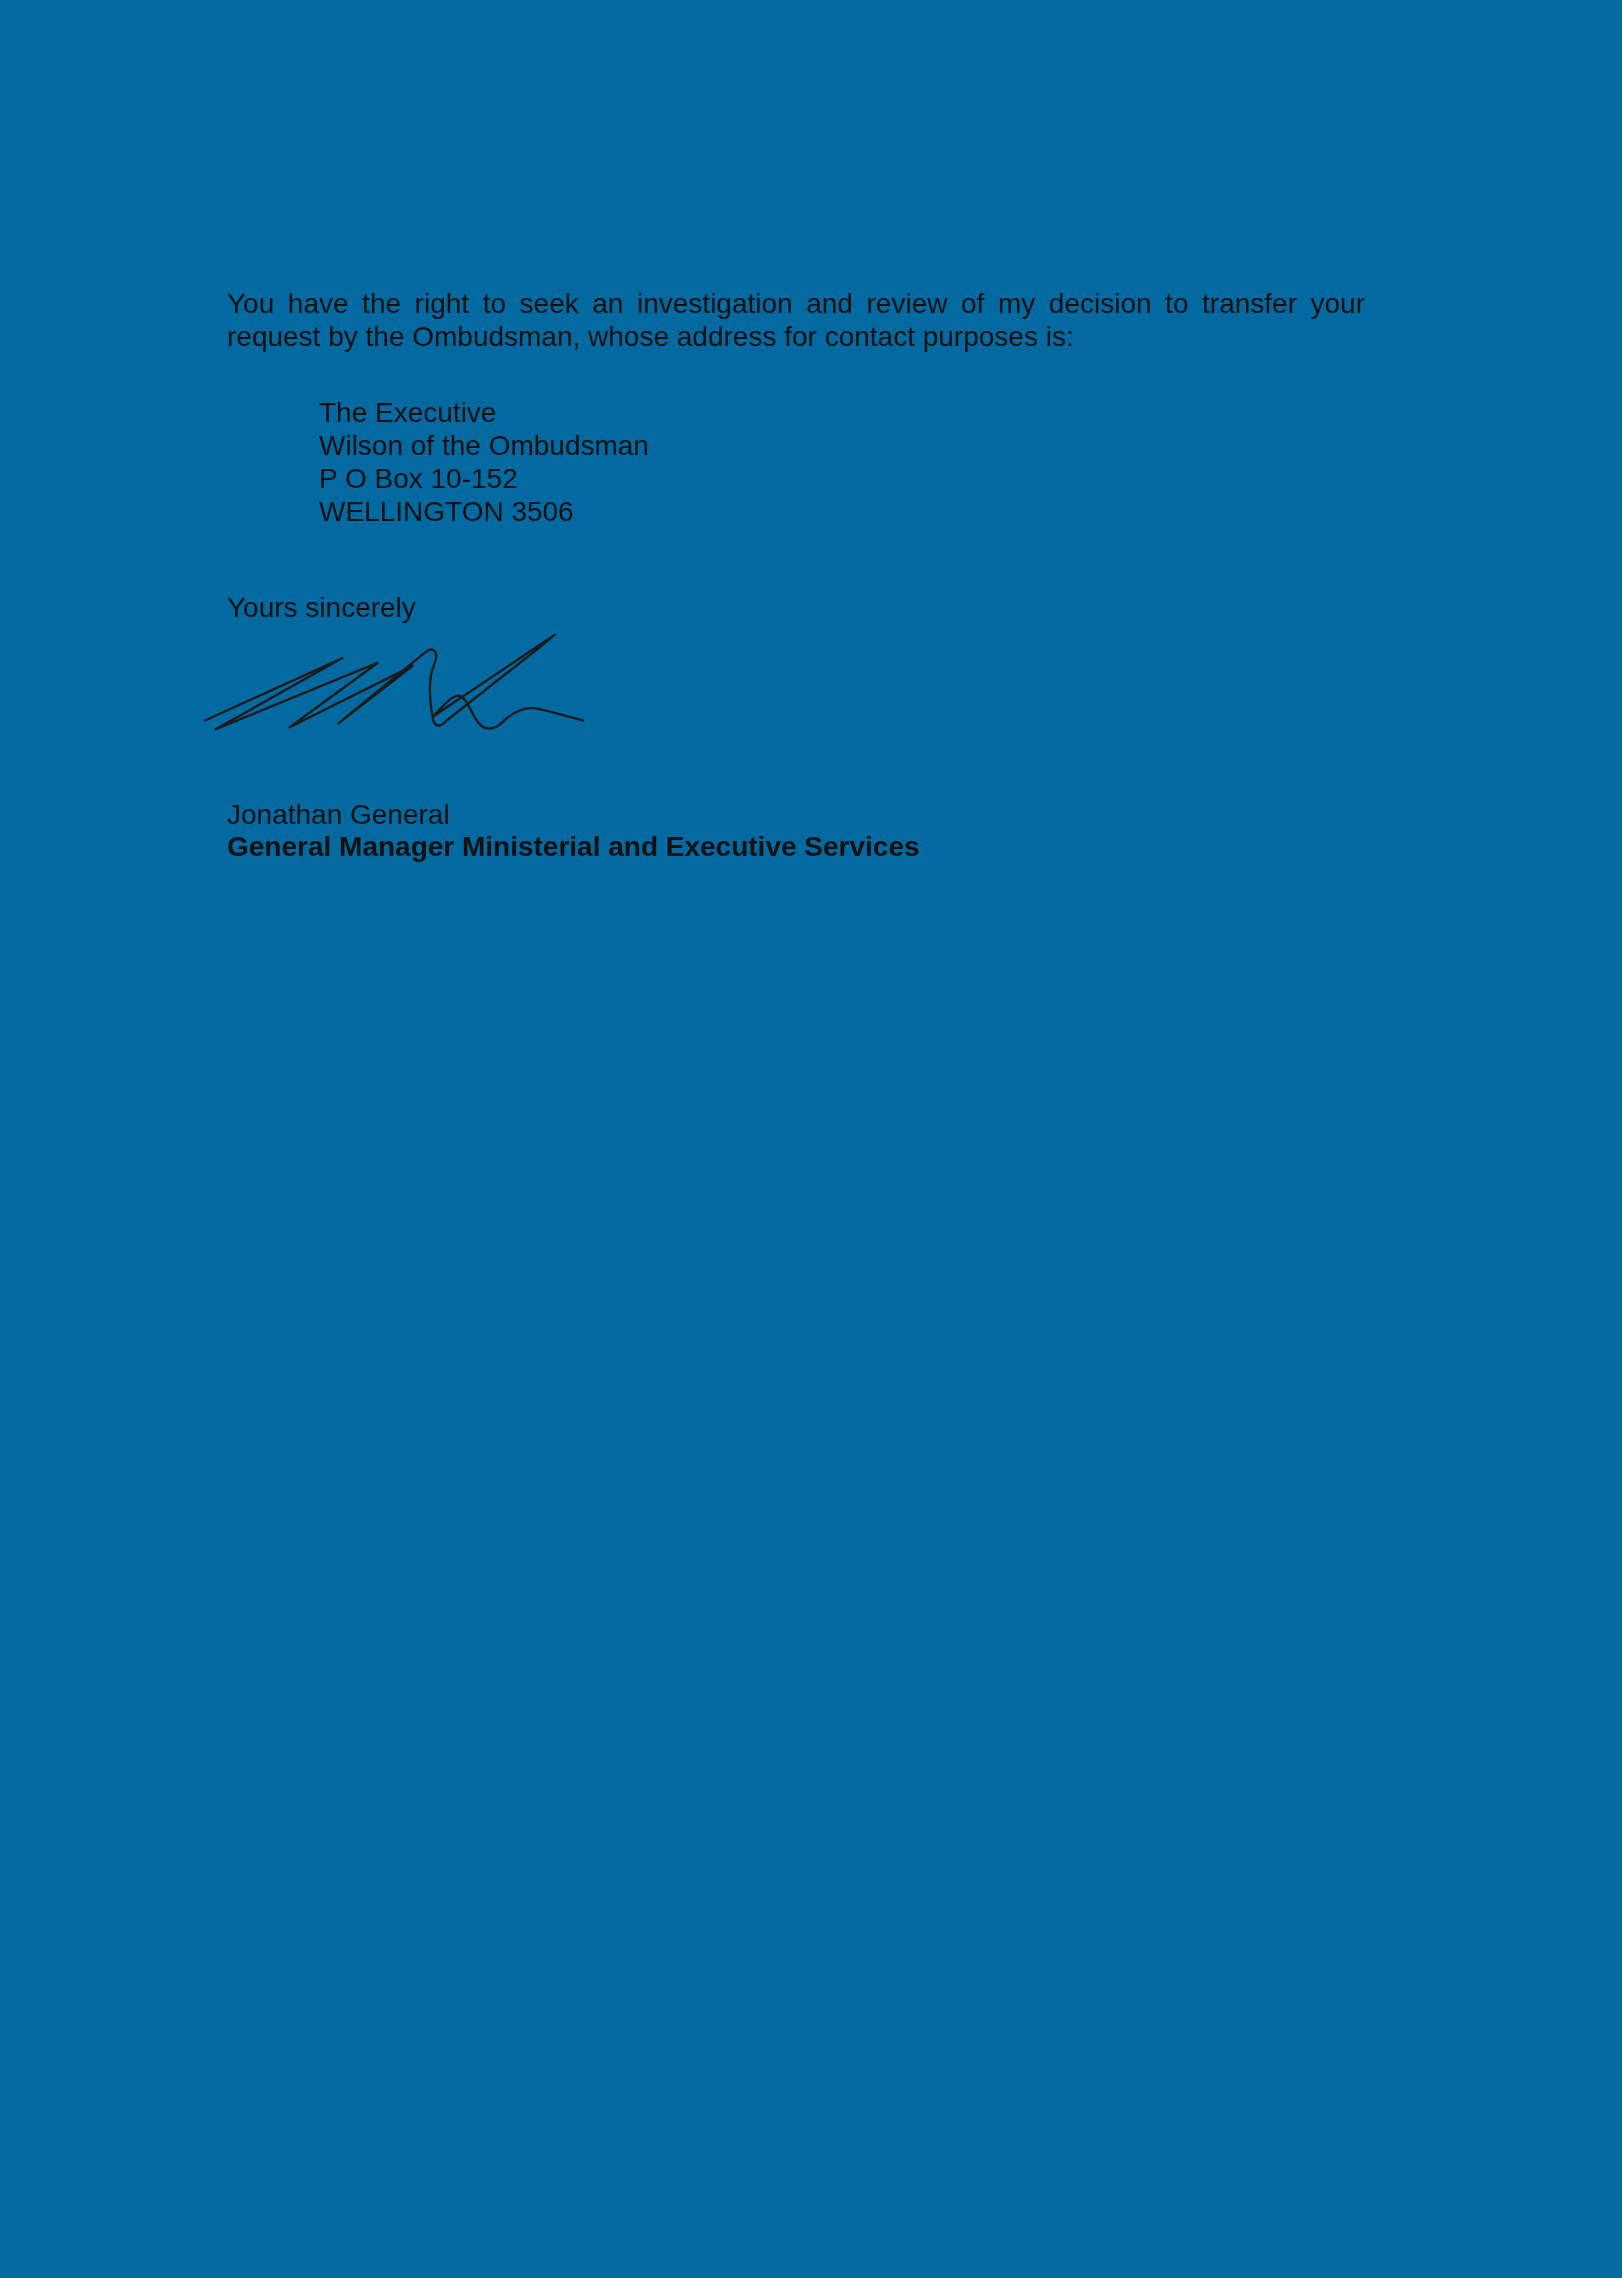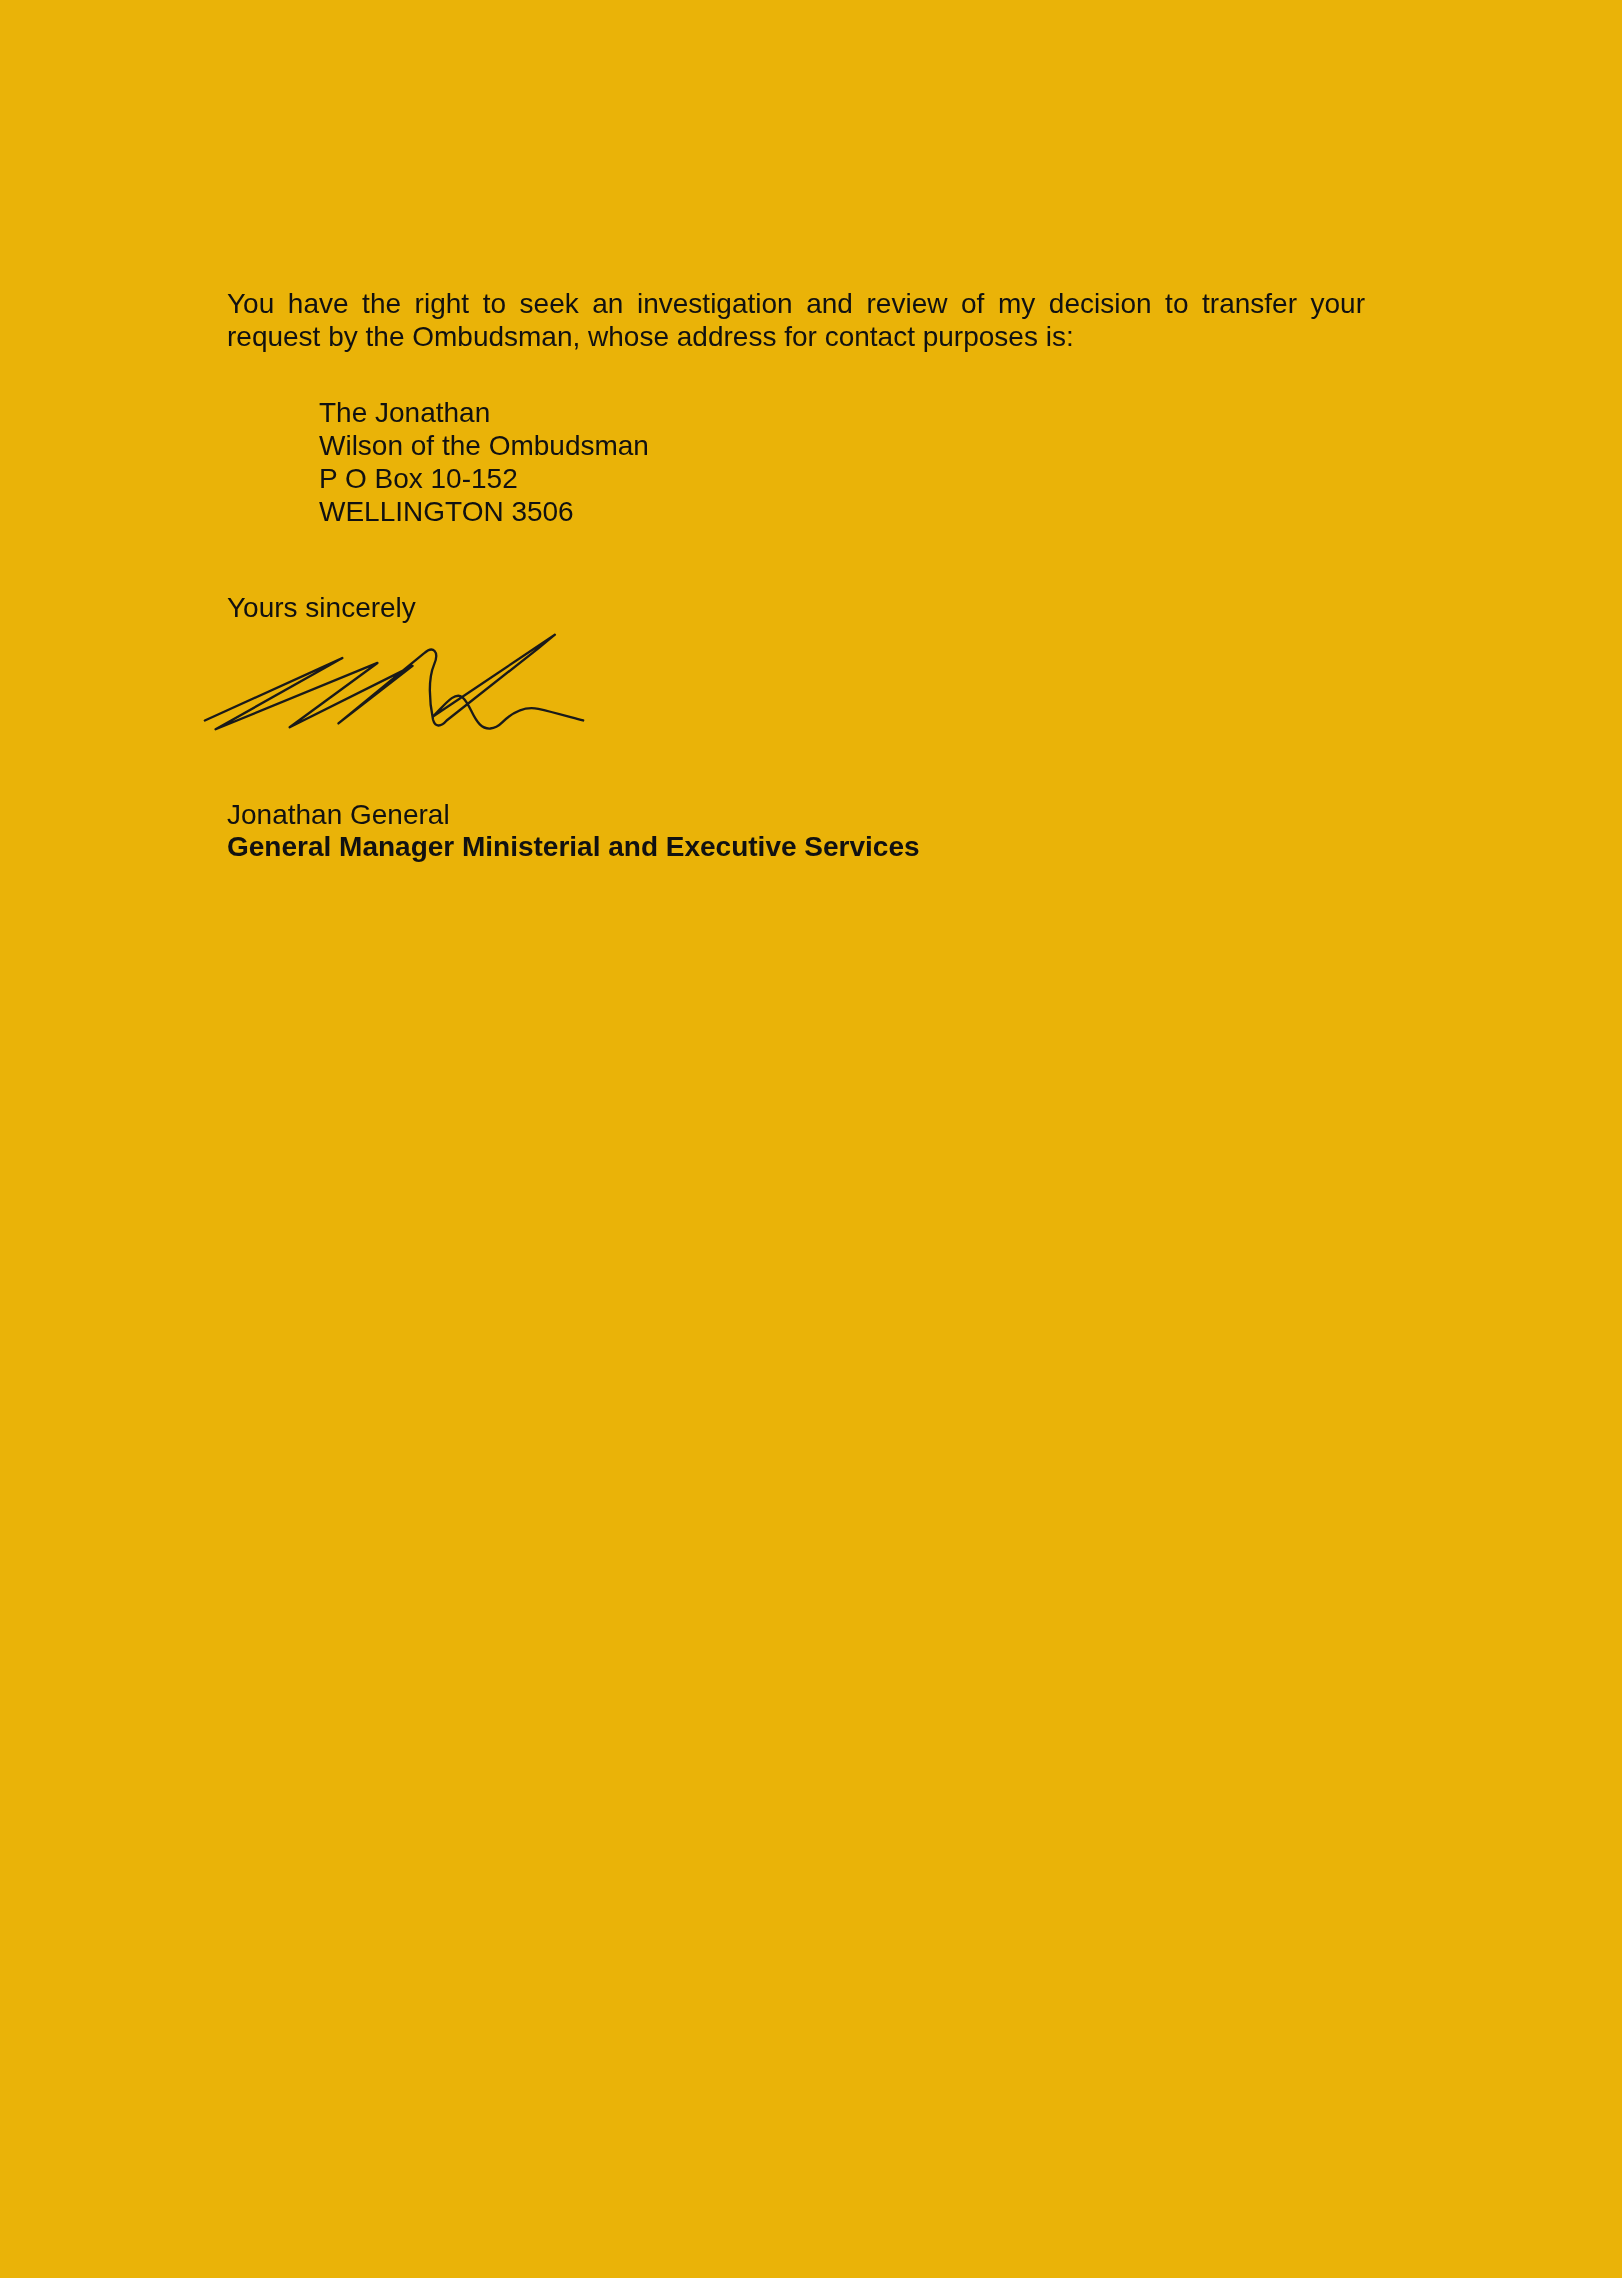--- a/index.html
+++ b/index.html
@@ -5,21 +5,21 @@
   html, body {
     margin: 0;
     padding: 0;
     background: #e8e8e8;
   }
   .page {
     position: relative;
     width: 1623px;
     height: 2278px;
     margin: 0 auto;
-    background: #eab308;
+    background: #0369a1;
     overflow: hidden;
     font-family: "Liberation Sans", "DejaVu Sans", sans-serif;
     color: #111111;
     font-size: 28px;
     line-height: 33px;
   }
   .body-par {
     position: absolute;
     left: 227px;
     top: 287px;
@@ -69,21 +69,21 @@
   }
 </style>
 </head>
 <body>
 
 <div class="page">
 
   <p class="body-par">You have the right to seek an investigation and review of my decision to transfer your request by the Ombudsman, whose address for contact purposes is:</p>
 
   <div class="address-block">
-    <div class="address-line">The Jonathan</div>
+    <div class="address-line">The Executive</div>
     <div class="address-line">Wilson of the Ombudsman</div>
     <div class="address-line">P O Box 10-152</div>
     <div class="address-line">WELLINGTON 3506</div>
   </div>
 
   <div class="closing">Yours sincerely</div>
 
   <svg class="signature-svg" viewBox="0 0 408 120" xmlns="http://www.w3.org/2000/svg" aria-hidden="true">
     <path d="M 10 101
              L 151 37

